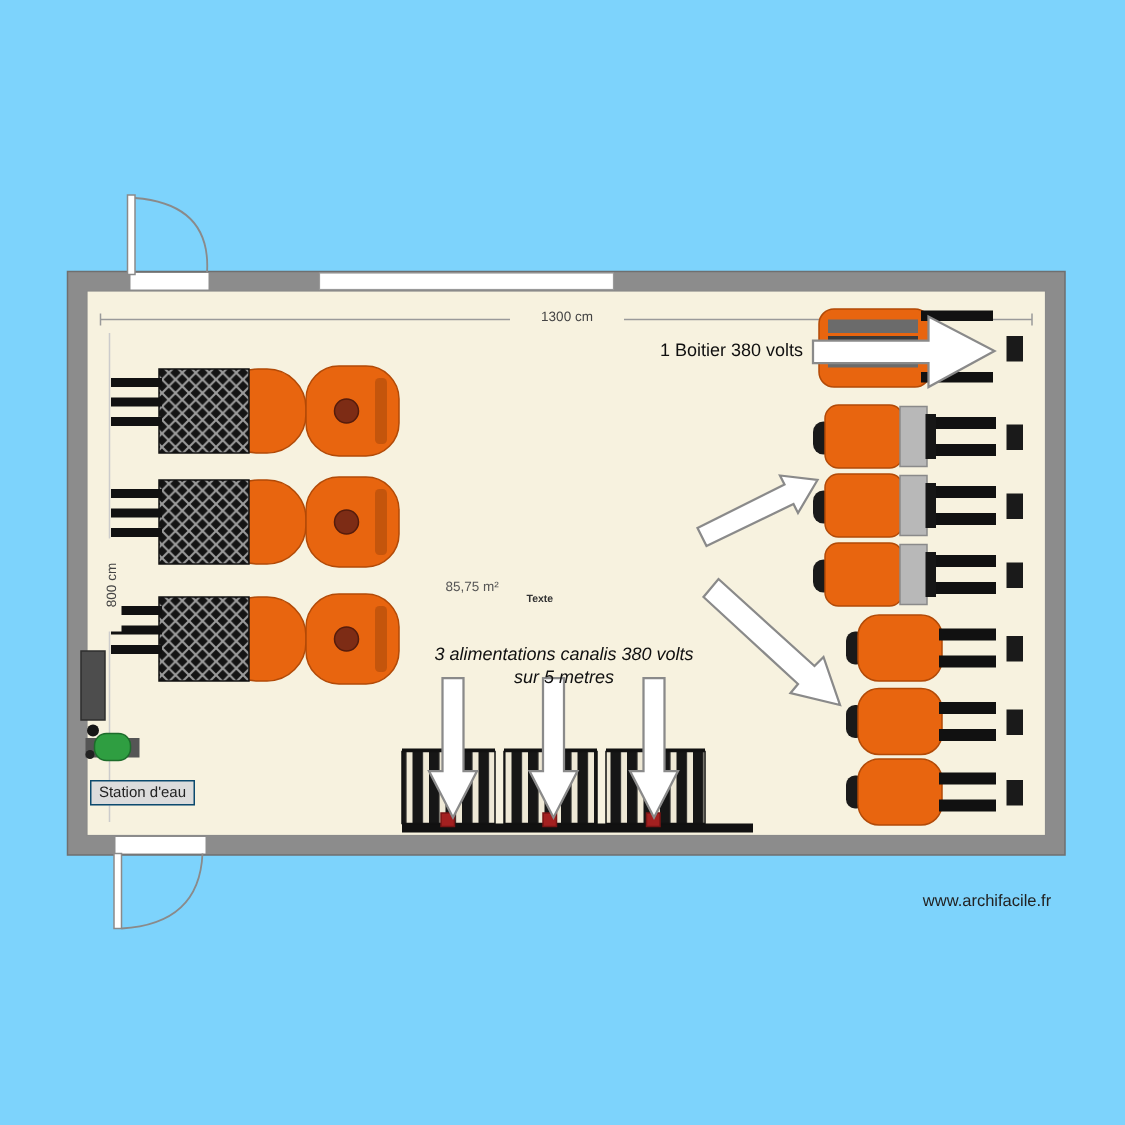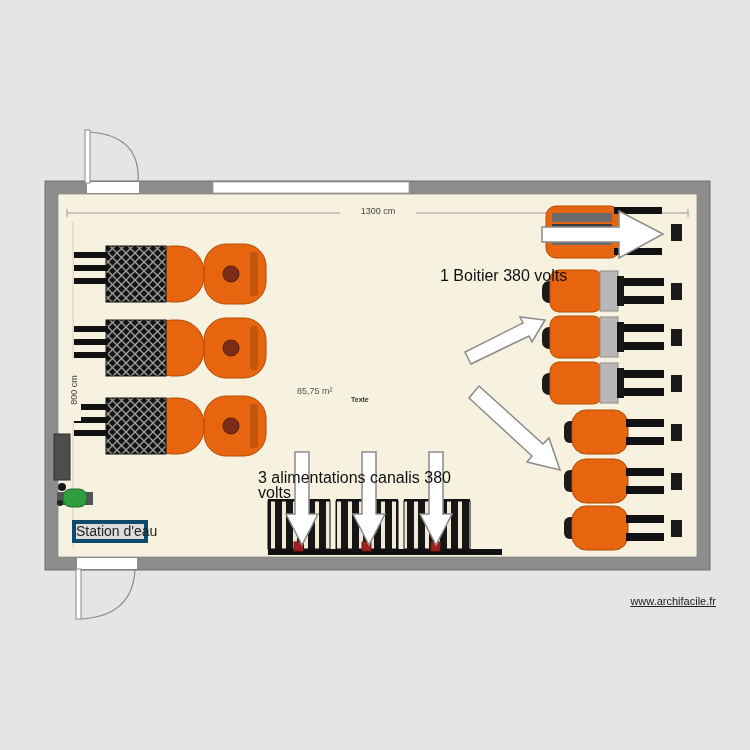--- a/index.html
+++ b/index.html
@@ -1,38 +1,38 @@
 <!DOCTYPE html>
 <html><head>
 <meta charset="utf-8">
 <style>
   html,body{margin:0;padding:0;background:#fff;}
   #canvas{
-    position:relative;width:750px;height:750px;background:#e5e5e5;
+    position:relative;width:750px;height:750px;background:#7dd3fc;
     font-family:"Liberation Sans", sans-serif;overflow:hidden;
   }
   #plan-svg{position:absolute;left:0;top:0;}
   .label{position:absolute;color:#111;white-space:nowrap;}
   .dim{font-size:9px;color:#444;background:#f7f2df;padding:0 3px;}
   .dim-left{
     left:44px;top:384px;width:56px;height:12px;text-align:center;
     transform:rotate(-90deg);transform-origin:center;
   }
   .dim-top{left:340px;top:206px;width:70px;text-align:center;}
   .area{left:297px;top:386px;font-size:9px;color:#555;background:transparent;}
   .texte{left:351px;top:396px;font-size:7px;font-weight:bold;color:#333;}
-  .annot{font-size:16px;color:#101010;margin-top:41px;}
+  .annot{font-size:12px;color:#101010;}
   .annot-boitier{left:440px;top:226px;}
   .annot-prises{left:356px;top:361px;}
-  .annot-canalis{left:258px;top:429px;width:212px;text-align:left;line-height:15px;white-space:normal;}
+  .annot-canalis{left:270px;top:429px;width:212px;text-align:center;line-height:15px;white-space:normal;font-style:italic;}
   .station{
-    left:72px;top:520px;width:68px;height:15px;background:#dcdcdc;
-    border:4px solid #0c4a6e;font-size:14px;color:#222;text-align:center;line-height:15px;
+    left:60px;top:520px;width:68px;height:15px;background:#dcdcdc;
+    border:1px solid #0c4a6e;font-size:10px;color:#222;text-align:center;line-height:15px;
   }
-  .watermark{left:600px;top:595px;width:116px;text-align:right;font-size:11px;color:#222;text-decoration:underline;}
+  .watermark{left:600px;top:595px;width:116px;text-align:center;font-size:11px;color:#222;}
 </style>
 </head>
 <body>
 
 <div id="canvas">
 
   <svg id="plan-svg" width="750" height="750" viewBox="0 0 750 750">
     <defs>
       <pattern id="xhatch" width="9" height="9" patternUnits="userSpaceOnUse">
         <rect width="9" height="9" fill="#141414"></rect>
@@ -194,18 +194,19 @@
   </svg>
 
   <div class="label dim dim-top">1300 cm</div>
   <div class="label dim dim-left">800 cm</div>
   <div class="label area">85,75 m²</div>
   <div class="label texte">Texte</div>
 
   <div class="label annot annot-boitier">1 Boitier 380 volts</div>
   <div class="label annot annot-canalis">
     <div>3 alimentations canalis 380 volts</div>
+    <div>sur 5 metres</div>
   </div>
 
   <div class="label station">Station d'eau</div>
 
   <div class="label watermark">www.archifacile.fr</div>
 </div>
 
 </body></html>

